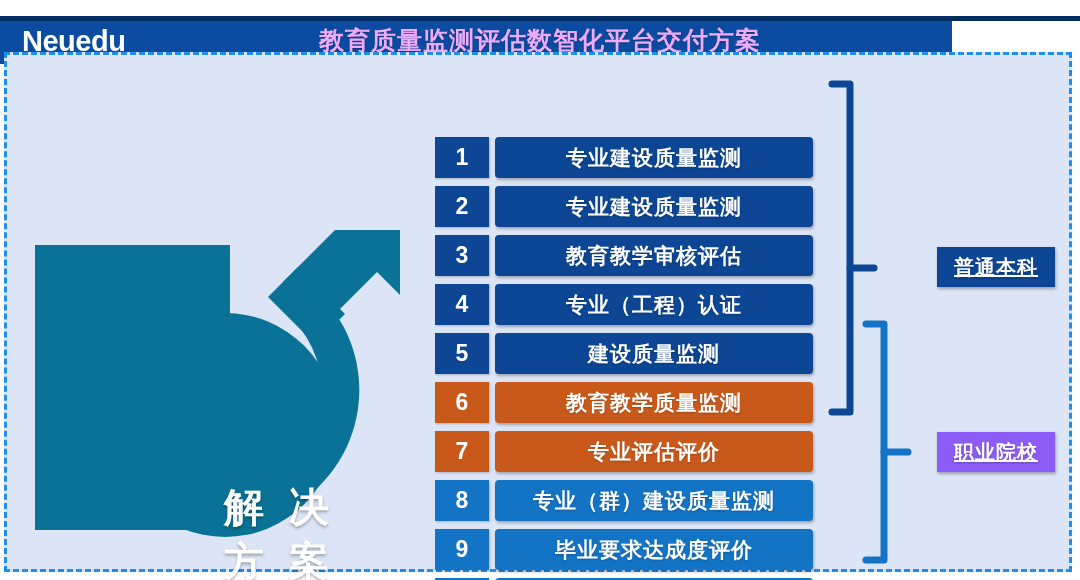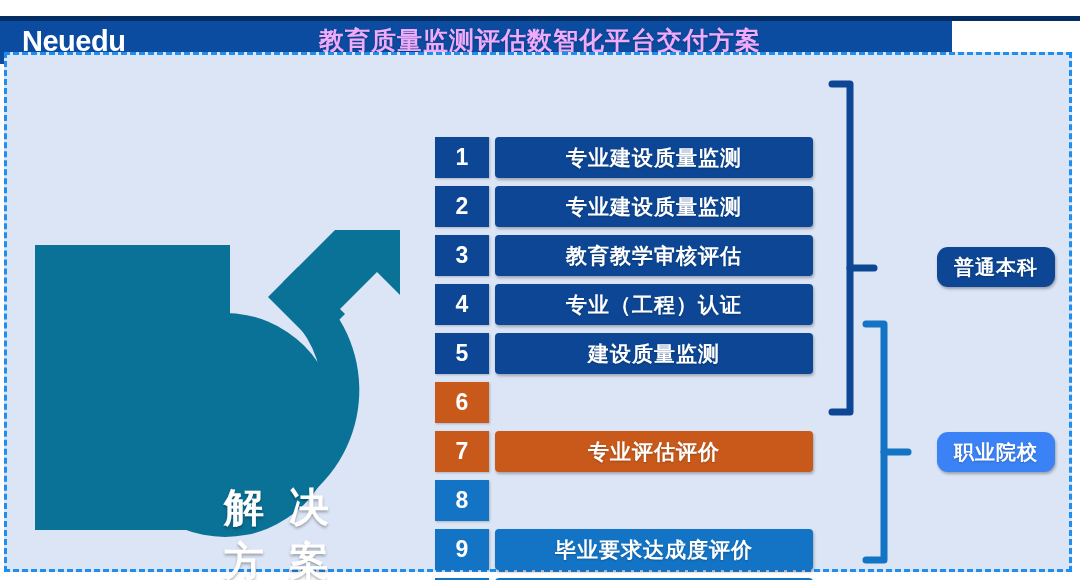--- a/index.html
+++ b/index.html
@@ -77,28 +77,29 @@
   .c-orange{background:#c8591a;}
   .c-blue  {background:#1373c4;}
 
   
   .brackets{position:absolute;left:828px;top:60px;width:120px;height:520px;}
   .brackets svg{display:block;}
 
   
   .pill{
     position:absolute;
-    width:118px;height:40px;border-radius:11px;
+    width:118px;height:40px;border-radius:0;
     color:#ffffff;font-size:20px;font-weight:bold;letter-spacing:1px;
     display:flex;align-items:center;justify-content:center;
     box-shadow:1px 2px 3px rgba(0,0,0,0.30);
     text-shadow:0 1px 2px rgba(0,0,0,0.22);
+    text-decoration:underline;
   }
   .pill-1{left:937px;top:247px;background:#0c4694;}
-  .pill-2{left:937px;top:432px;background:#3b82f6;}
+  .pill-2{left:937px;top:432px;background:#8b5cf6;}
 </style>
 </head>
 <body>
 
 <div class="slide">
 
   <div class="header">
     <div class="header-topbar"></div>
     <div class="logo">Neuedu</div>
     <div class="header-title">教育质量监测评估数智化平台交付方案</div>
@@ -150,29 +151,31 @@
         <div class="row-bar c-dark">专业（工程）认证</div>
       </div>
 
       <div class="row">
         <div class="row-num c-dark">5</div>
         <div class="row-bar c-dark">建设质量监测</div>
       </div>
 
       <div class="row">
         <div class="row-num c-orange">6</div>
+        <div class="row-bar c-orange">教育教学质量监测</div>
       </div>
 
       <div class="row">
         <div class="row-num c-orange">7</div>
         <div class="row-bar c-orange">专业评估评价</div>
       </div>
 
       <div class="row">
         <div class="row-num c-blue">8</div>
+        <div class="row-bar c-blue">专业（群）建设质量监测</div>
       </div>
 
       <div class="row">
         <div class="row-num c-blue">9</div>
         <div class="row-bar c-blue">毕业要求达成度评价</div>
       </div>
 
       <div class="row">
         <div class="row-num c-blue">10</div>
         <div class="row-bar c-blue">“双高计划”绩效评价</div>

